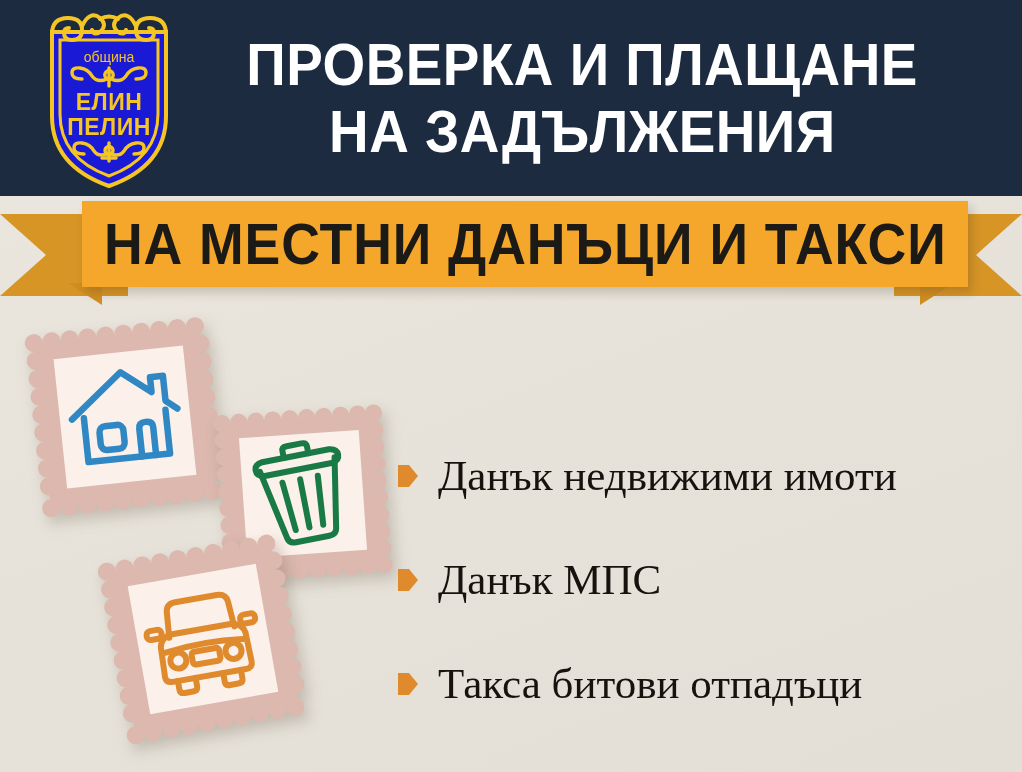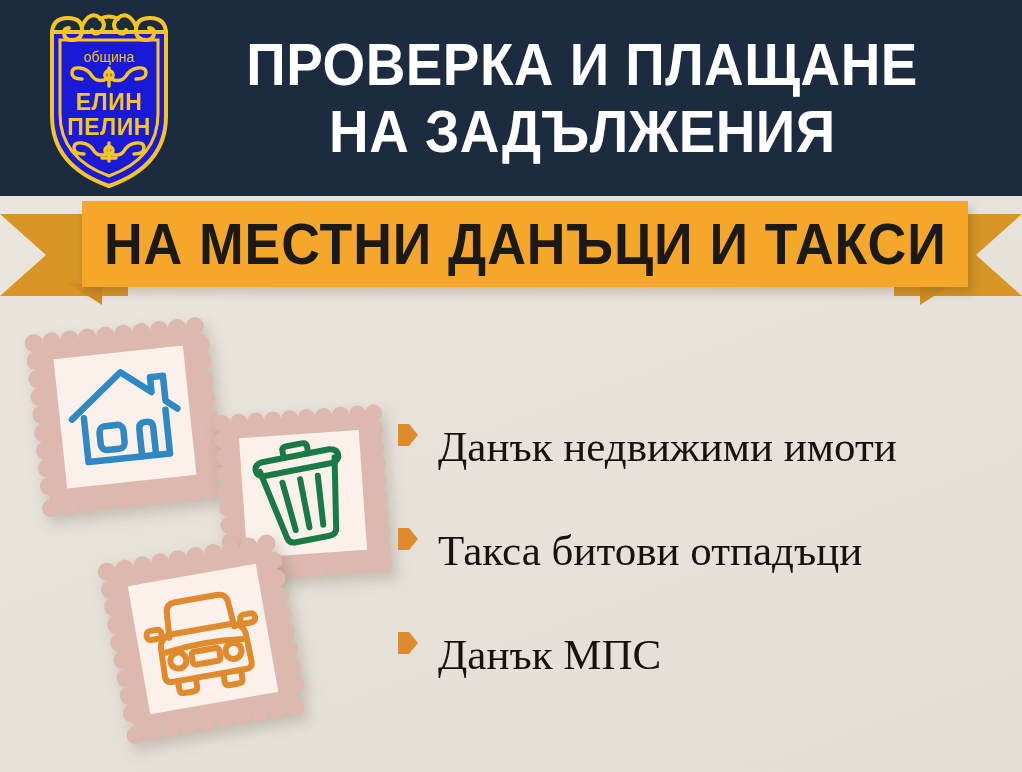--- a/index.html
+++ b/index.html
@@ -157,21 +157,21 @@
   
   .tax-list {
     position: absolute;
     left: 398px;
     top: 424px;
     width: 612px;
     z-index: 4;
   }
   .tax-item {
     display: flex;
-    align-items: flex-start;
+    align-items: center;
     height: 104px;
   }
   .bullet {
     width: 20px;
     height: 22px;
     flex: 0 0 20px;
     background: #e08a2e;
     clip-path: polygon(0 0, 11px 0, 20px 11px, 11px 22px, 0 22px);
     margin-right: 20px;
   }
@@ -419,23 +419,23 @@
 
   <div class="tax-list">
 
     <div class="tax-item">
       <span class="bullet"></span>
       <span class="tax-label">Данък недвижими имоти</span>
     </div>
 
     <div class="tax-item">
       <span class="bullet"></span>
+      <span class="tax-label">Данък МПС</span>
+    </div>
+
+    <div class="tax-item">
+      <span class="bullet"></span>
       <span class="tax-label">Такса битови отпадъци</span>
     </div>
 
-    <div class="tax-item">
-      <span class="bullet"></span>
-      <span class="tax-label">Данък МПС</span>
-    </div>
-
   </div>
 
 </div>
 
 </body></html>

